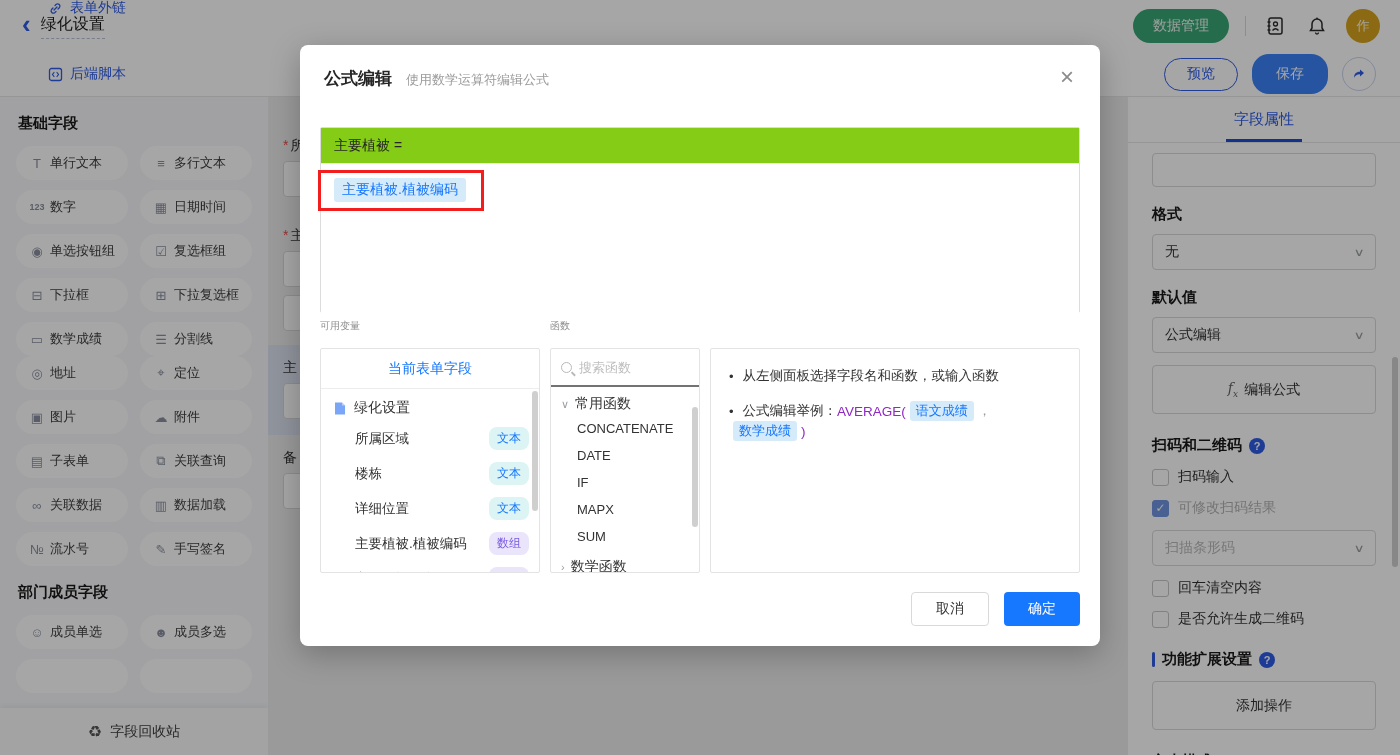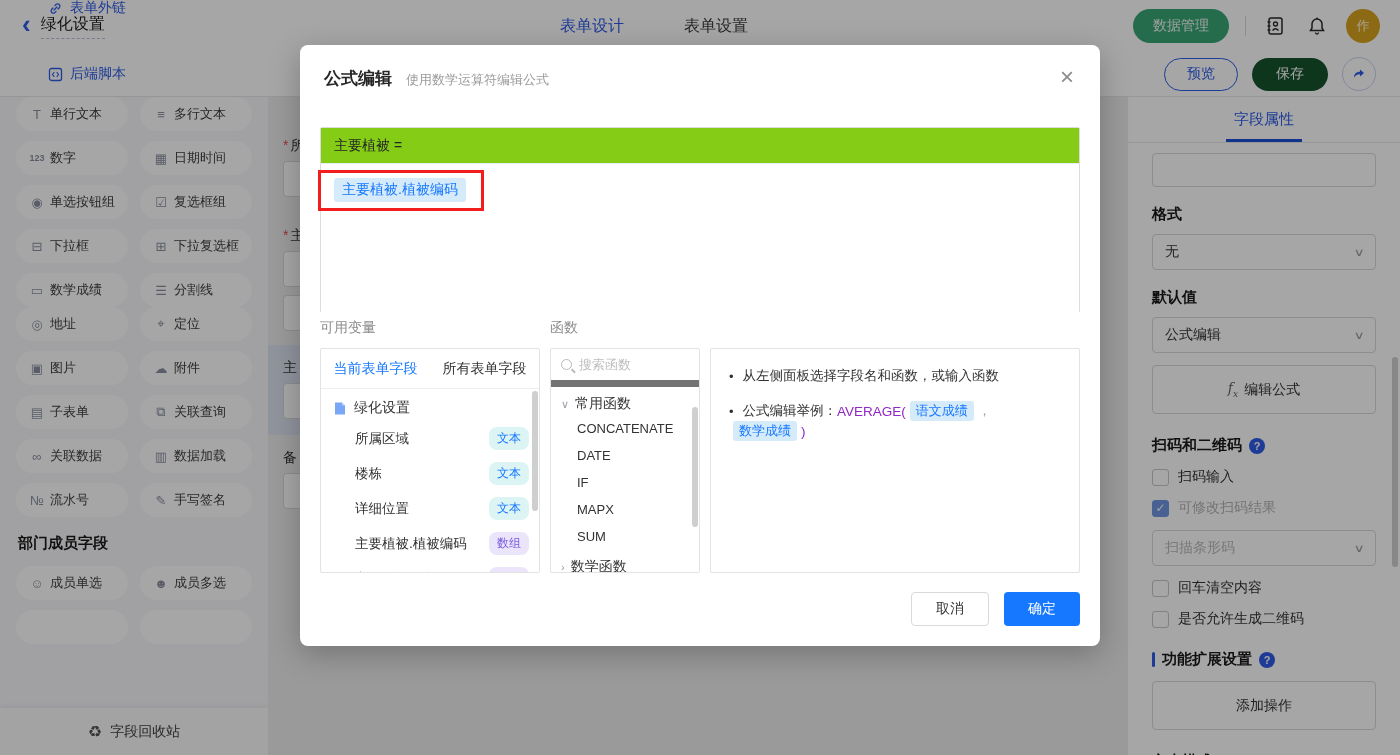--- a/index.html
+++ b/index.html
@@ -18,21 +18,21 @@
   .header-divider { width:1px; height:20px; background:#d9d9d9; }
   .icon-btn { width:26px; height:26px; display:flex; align-items:center; justify-content:center; cursor:pointer; color:#2b2b2b; }
   .avatar { width:34px; height:34px; border-radius:50%; background:#d8a41e; color:#fdf6e0; font-size:13px; display:flex; align-items:center; justify-content:center; cursor:pointer; }
 
   
   .sub-toolbar { position:absolute; left:0; top:52px; width:1400px; height:45px; background:#fff; border-bottom:1px solid #e7e7e7; display:flex; align-items:center; z-index:1; }
   .tool-links { display:flex; align-items:center; gap:48px; margin-left:48px;flex-direction:column; }
   .tool-link { display:flex; align-items:center; gap:7px; color:#2e5ce7; font-size:14px; cursor:pointer; }
   .toolbar-right { position:absolute; right:24px; display:flex; align-items:center; gap:14px; }
   .preview-btn { border:1px solid #2e5ce7; color:#2e5ce7; background:#fff; border-radius:17px; height:33px; padding:0 22px; font-size:14px; cursor:pointer; font-family:inherit; }
-  .save-btn { border:none; color:#fff; background:#14532d; border-radius:17px; height:33px; padding:0 24px; font-size:14px; cursor:pointer; font-family:inherit; }
+  .save-btn { border:none; color:#fff; background:#3b82f6; border-radius:17px; height:40px; padding:0 24px; font-size:14px; cursor:pointer; font-family:inherit; }
   .share-btn { width:34px; height:34px; border-radius:50%; border:1px solid #c9d4f0; background:#fff; display:flex; align-items:center; justify-content:center; cursor:pointer; }
 
   
   .left-sidebar { position:absolute; left:0; top:97px; bottom:0; width:268px; background:#f7f8fa; z-index:1; overflow:hidden; }
   .fs-section { padding:0 16px; }
   .fs-title { font-size:15px; font-weight:bold; color:#1a1a1a; margin:17px 0 13px 2px; }
   .pill-grid { display:grid; grid-template-columns:1fr 1fr; gap:10px 12px; }
   .field-pill { background:#fff; border-radius:17px; height:34px; display:flex; align-items:center; padding:0 10px; cursor:grab; }
   .pill-icon { width:22px; color:#8a90a0; font-size:13px; text-align:center; flex:none; }
   .pill-icon.num { font-size:9px; font-weight:bold; letter-spacing:0; }
@@ -79,34 +79,34 @@
   .modal { position:absolute; left:300px; top:45px; width:800px; height:601px; background:#fff; border-radius:8px; box-shadow:0 8px 30px rgba(0,0,0,0.25); z-index:20; }
   .modal-header { display:flex; align-items:baseline; padding:22px 24px 0 24px; }
   .modal-title { font-size:17px; font-weight:bold; color:#262626; }
   .modal-subtitle { font-size:13px; color:#9b9b9b; margin-left:14px; }
   .modal-close { position:absolute; right:22px; top:16px; font-size:24px; color:#8c8c8c; cursor:pointer; line-height:1; padding:4px; }
   .formula-box { position:absolute; left:20px; top:82px; width:760px; height:186px; border:1px solid #dcdcdc; border-radius:2px; overflow:visible; }
   .formula-head { height:36px; background:#84cc16; display:flex; align-items:center; padding:0 13px; font-size:14px; color:#262626; border-bottom:1px solid #e3eef8; }
   .formula-body { position:relative; height:149px; background:#fff; padding:14px 13px; }
   .var-chip { display:inline-block; background:#d6ebfa; color:#1677ff; font-size:14px; padding:3px 8px; border-radius:3px; cursor:pointer; }
   .annotation-box { position:absolute; left:-3px; top:6px; width:166px; height:41px; border:3px solid #f21d1d; pointer-events:none; }
-  .panel-label { position:absolute; font-size:14px; color:#8c8c8c; top:274px; }
+  .panel-label { position:absolute; font-size:10px; color:#8c8c8c; top:274px; }
   .vars-panel { position:absolute; left:20px; top:303px; width:220px; height:225px; border:1px solid #e3e3e3; border-radius:2px; overflow:hidden; }
   .vars-tabs { display:flex; height:40px; border-bottom:1px solid #ededed; }
   .vars-tab { flex:1; display:flex; align-items:center; justify-content:center; font-size:14px; color:#333; cursor:pointer; }
   .vars-tab.active { color:#1677ff; }
   .tree-root { display:flex; align-items:center; gap:7px; font-size:14px; color:#333; padding:10px 12px 4px; }
   .var-row { display:flex; align-items:center; justify-content:space-between; padding:6px 10px 6px 34px; cursor:pointer; }
   .var-name { font-size:13.5px; color:#333; white-space:nowrap; overflow:hidden;text-align:center; }
   .type-badge { font-size:12px; padding:3px 8px; border-radius:8px; flex:none; margin-left:6px; }
   .type-badge.text { background:#dcf4f4; color:#1677ff; }
   .type-badge.array { background:#eae5fa; color:#7c5ce0; }
   .panel-scroll { position:absolute; right:1px; top:42px; width:6px; height:120px; border-radius:3px; background:#cfcfcf; }
   .fn-panel { position:absolute; left:250px; top:303px; width:150px; height:225px; border:1px solid #e3e3e3; border-radius:2px; overflow:hidden; }
-  .fn-search { display:flex; align-items:center; gap:7px; height:38px; border-bottom:7px solid #737373; padding:0 10px; }
+  .fn-search { display:flex; align-items:center; gap:7px; height:38px; border-bottom:2px solid #737373; padding:0 10px; }
   .mag { width:11px; height:11px; border:1.5px solid #b9b9b9; border-radius:50%; position:relative; flex:none; }
   .mag::after { content:""; position:absolute; width:5px; height:1.5px; background:#b9b9b9; transform:rotate(45deg); left:9px; top:10px; }
   .fn-search input { border:none; outline:none; font-size:13px; width:100px; color:#333; font-family:inherit; }
   .fn-search input::placeholder { color:#bdbdbd; }
   .fn-group { display:flex; align-items:center; gap:6px; font-size:14px; color:#333; padding:8px 10px 2px; cursor:pointer; }
   .tree-chev { color:#9aa0a6; font-size:11px; }
   .fn-item { font-size:13px; color:#333; padding:6px 10px 6px 26px; cursor:pointer; }
   .fn-scroll { position:absolute; right:1px; top:58px; width:6px; height:120px; border-radius:3px; background:#cfcfcf; }
   .help-panel { position:absolute; left:410px; top:303px; width:370px; height:225px; border:1px solid #e3e3e3; border-radius:2px; padding:18px 18px; }
   .help-line { font-size:13.5px; color:#333; margin-bottom:16px; display:flex; align-items:center; flex-wrap:wrap; }
@@ -120,24 +120,20 @@
   svg { display:block; }
 </style>
 </head>
 <body>
 
 <div class="app-header">
   <div class="back-wrap">
     <span class="back-chevron">‹</span>
     <span class="form-title">绿化设置</span>
   </div>
-  <div class="center-tabs">
-    <span class="center-tab active">表单设计</span>
-    <span class="center-tab">表单设置</span>
-  </div>
   <div class="header-right">
     <button class="data-manage-btn">数据管理</button>
     <span class="header-divider"></span>
     <span class="icon-btn">
       <svg width="20" height="20" viewBox="0 0 20 20">
           <rect x="4" y="2" width="13" height="16" rx="2" fill="none" stroke="#2b2b2b" stroke-width="1.5"></rect>
           <line x1="2.5" y1="6" x2="5.5" y2="6" stroke="#2b2b2b" stroke-width="1.5"></line>
           <line x1="2.5" y1="10" x2="5.5" y2="10" stroke="#2b2b2b" stroke-width="1.5"></line>
           <line x1="2.5" y1="14" x2="5.5" y2="14" stroke="#2b2b2b" stroke-width="1.5"></line>
           <circle cx="10.5" cy="8" r="2" fill="none" stroke="#2b2b2b" stroke-width="1.3"></circle>
@@ -186,20 +182,21 @@
     <span class="share-btn">
       <svg width="16" height="16" viewBox="0 0 16 16">
           <path d="M9 3.5 L13 7 L9 10.5 V8.2 C5.5 8.2 3.8 10 3 12 C3 8 5 5.8 9 5.8 Z" fill="#2e5ce7"></path>
         </svg>
     </span>
   </div>
 </div>
 
 <div class="left-sidebar">
   <div class="fs-section">
+    <div class="fs-title">基础字段</div>
     <div class="pill-grid">
       <div class="field-pill">
           <span class="pill-icon">T</span>
           <span class="pill-label">单行文本</span>
         </div>
       <div class="field-pill">
           <span class="pill-icon">≡</span>
           <span class="pill-label">多行文本</span>
         </div>
       <div class="field-pill">
@@ -389,21 +386,20 @@
       <span class="annotation-box"></span>
     </div>
   </div>
 
   <span class="panel-label" style="left:20px;">可用变量</span>
   <span class="panel-label" style="left:250px;">函数</span>
 
   <div class="vars-panel">
     <div class="vars-tabs">
       <div class="vars-tab active">当前表单字段</div>
-      <div class="vars-tab">所有表单字段</div>
     </div>
     <div class="tree-root">
       <svg width="14" height="15" viewBox="0 0 14 15">
           <path d="M2 1.5 h7 l3 3 v9 h-10 z" fill="#7aa6f8"></path>
           <path d="M9 1.5 l3 3 h-3 z" fill="#bcd2fb"></path>
         </svg>
       <span>绿化设置</span>
     </div>
     <div class="var-row">
       <span class="var-name">所属区域</span>

